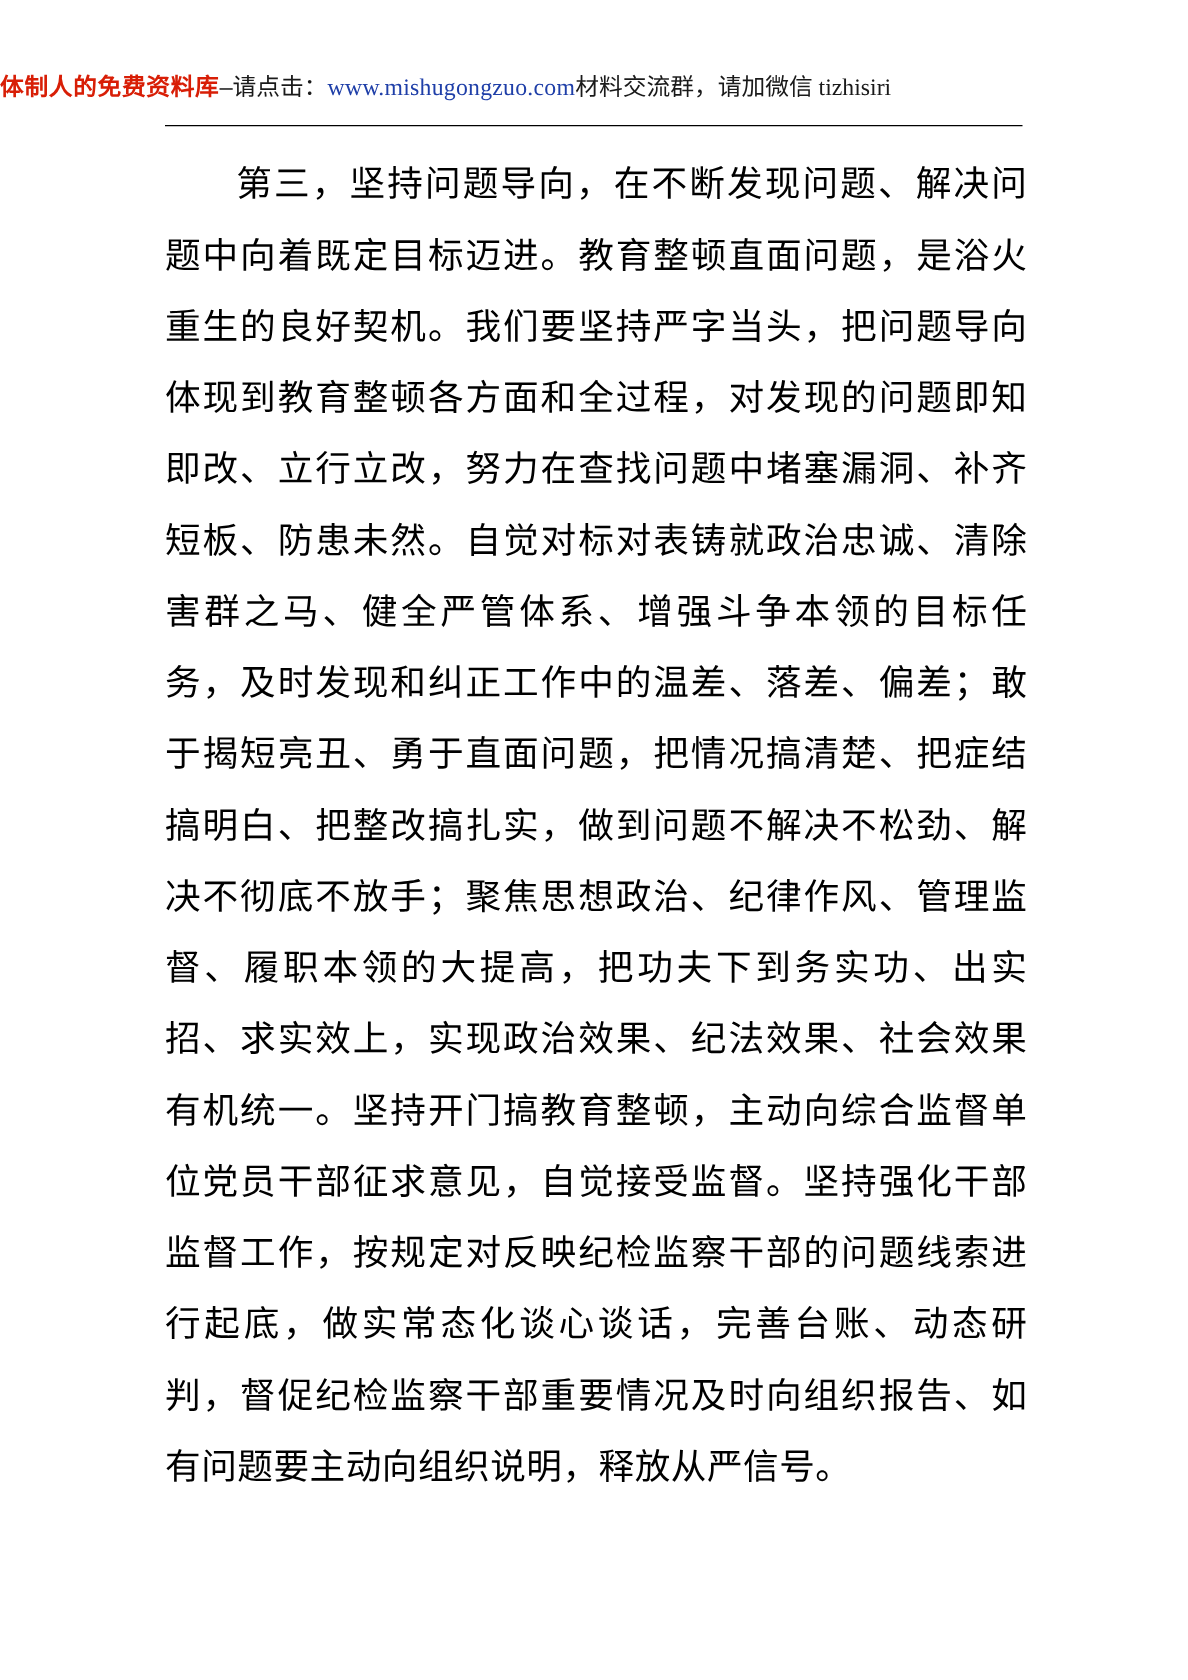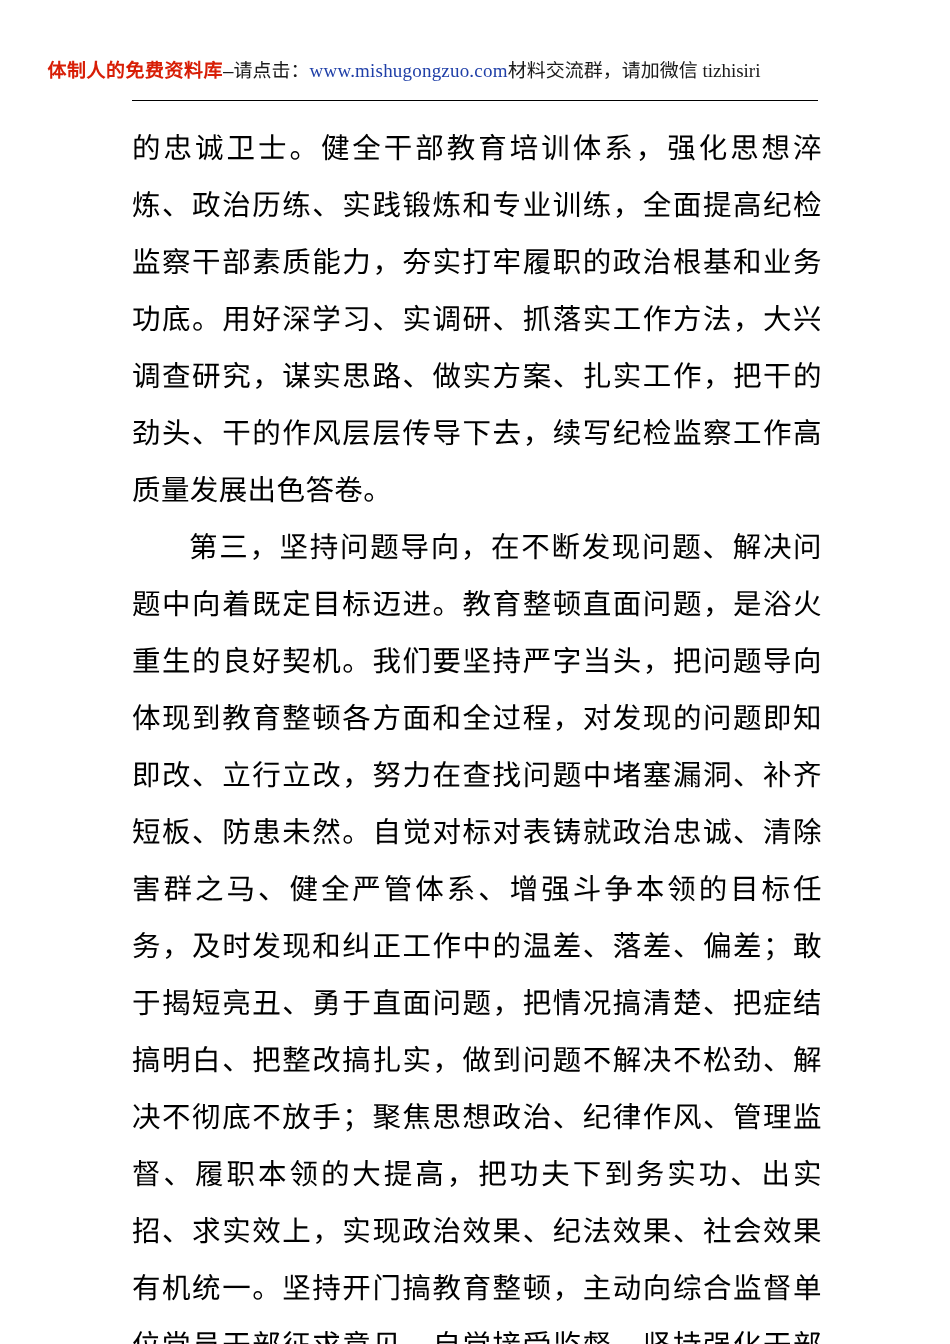--- a/index.html
+++ b/index.html
@@ -21,21 +21,21 @@
     height: 1344px;
     box-sizing: border-box;
     background: #ffffff;
   }
   
   .header-banner {
     position: absolute;
     top: 58px;
     left: 0;
     width: 808px;
-    text-align: center;
+    text-align: left;
     white-space: nowrap;
     font-size: 19px;
     line-height: 26px;
   }
   .header-banner .brand {
     color: #d81e06;
     font-weight: bold;
     font-family: "Liberation Sans", "DejaVu Sans", sans-serif;
     letter-spacing: 0.5px;
   }
@@ -90,17 +90,16 @@
 
 <div class="page">
 
   <div class="header-banner">
     <span class="brand">体制人的免费资料库</span><span class="sep">–请点击：</span><span class="url">www.mishugongzuo.com</span><span class="tail">材料交流群，</span><span class="wechat">请加微信 tizhisiri</span>
   </div>
 
   <div class="header-rule"></div>
 
   <div class="body-text">
-    <p>的忠诚卫士。健全干部教育培训体系，强化思想淬炼、政治历练、实践锻炼和专业训练，全面提高纪检监察干部素质能力，夯实打牢履职的政治根基和业务功底。用好深学习、实调研、抓落实工作方法，大兴调查研究，谋实思路、做实方案、扎实工作，把干的劲头、干的作风层层传导下去，续写纪检监察工作高质量发展出色答卷。</p>
     <p class="indent">第三，坚持问题导向，在不断发现问题、解决问题中向着既定目标迈进。教育整顿直面问题，是浴火重生的良好契机。我们要坚持严字当头，把问题导向体现到教育整顿各方面和全过程，对发现的问题即知即改、立行立改，努力在查找问题中堵塞漏洞、补齐短板、防患未然。自觉对标对表铸就政治忠诚、清除害群之马、健全严管体系、增强斗争本领的目标任务，及时发现和纠正工作中的温差、落差、偏差；敢于揭短亮丑、勇于直面问题，把情况搞清楚、把症结搞明白、把整改搞扎实，做到问题不解决不松劲、解决不彻底不放手；聚焦思想政治、纪律作风、管理监督、履职本领的大提高，把功夫下到务实功、出实招、求实效上，实现政治效果、纪法效果、社会效果有机统一。坚持开门搞教育整顿，主动向综合监督单位党员干部征求意见，自觉接受监督。坚持强化干部监督工作，按规定对反映纪检监察干部的问题线索进行起底，做实常态化谈心谈话，完善台账、动态研判，督促纪检监察干部重要情况及时向组织报告、如有问题要主动向组织说明，释放从严信号。</p>
   </div>
 
 </div>
 
 </body></html>

